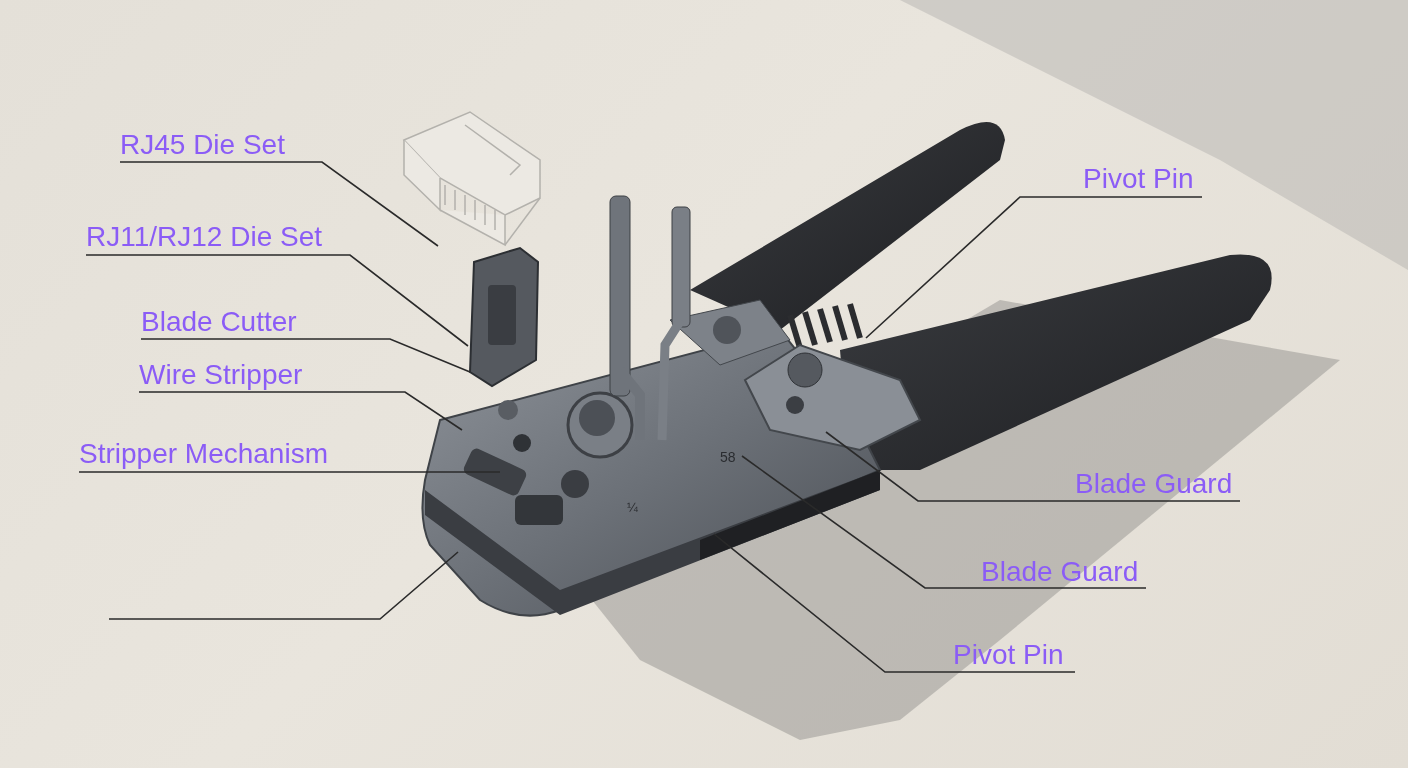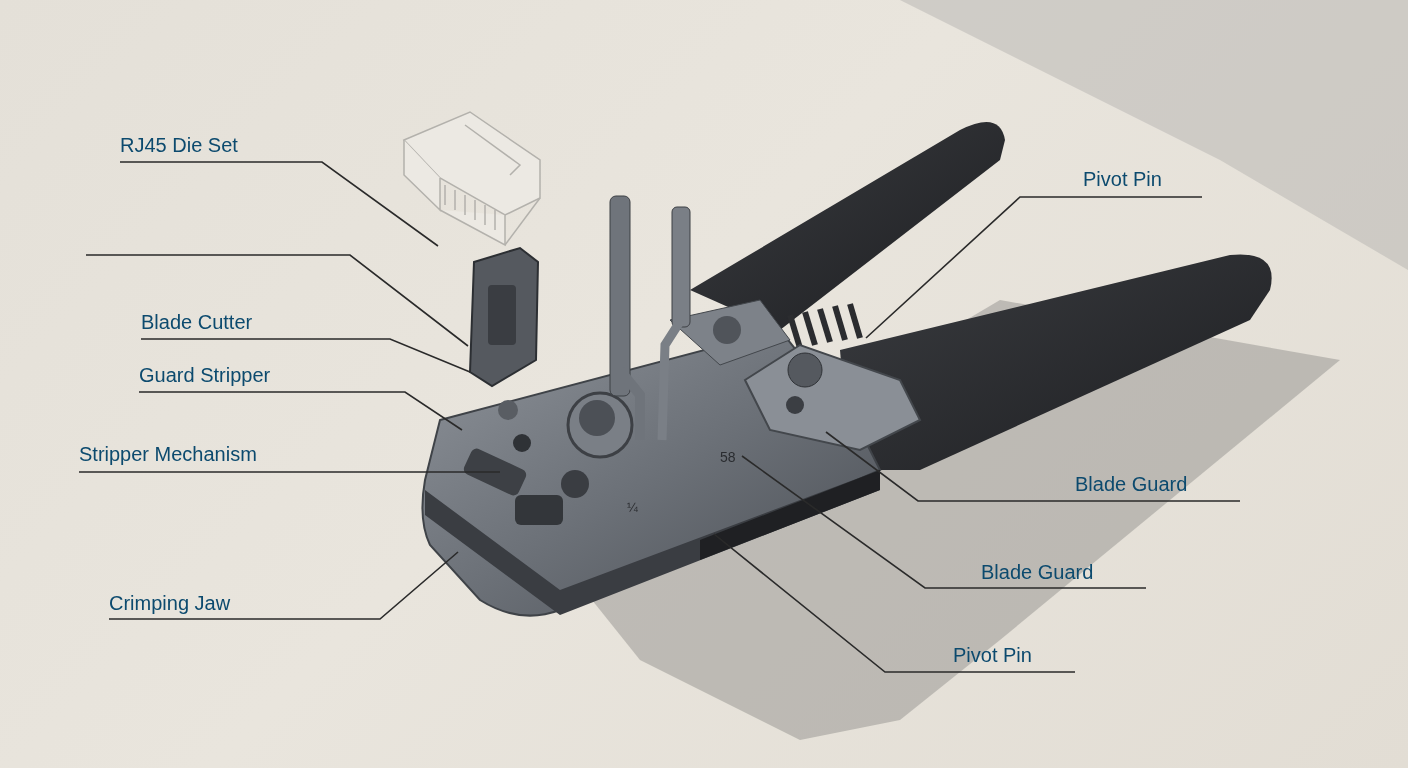--- a/index.html
+++ b/index.html
@@ -3,21 +3,21 @@
 <meta charset="utf-8">
 <style>
   html, body { margin:0; padding:0; }
   body {
     width:1408px; height:768px; overflow:hidden; position:relative;
     background: linear-gradient(135deg, #e4e0d8 0%, #e9e5dd 45%, #e2ddd4 100%);
     font-family: "Liberation Sans", sans-serif;
   }
   #scene { position:absolute; left:0; top:0; width:1408px; height:768px; }
   .label {
-    position:absolute; color:#0c4a6e; font-size:20px; line-height:30px;
+    position:absolute; color:#8b5cf6; font-size:28px; line-height:30px;
     white-space:nowrap; letter-spacing:0px;
   }
 </style>
 </head>
 <body>
 
 <div id="scene">
   <svg width="1408" height="768" viewBox="0 0 1408 768" style="position:absolute;left:0;top:0">
     <defs>
       <linearGradient id="metal" x1="0" y1="0" x2="1" y2="1">
@@ -104,21 +104,21 @@
         <polyline points="79,472 470,472 500,472" fill="none" stroke="#2a2a2a" stroke-width="1.6"></polyline>
         <polyline points="109,619 380,619 458,552" fill="none" stroke="#2a2a2a" stroke-width="1.6"></polyline>
         <polyline points="866,338 1020,197 1202,197" fill="none" stroke="#2a2a2a" stroke-width="1.6"></polyline>
         <polyline points="826,432 918,501 1240,501" fill="none" stroke="#2a2a2a" stroke-width="1.6"></polyline>
         <polyline points="742,456 925,588 1146,588" fill="none" stroke="#2a2a2a" stroke-width="1.6"></polyline>
         <polyline points="714,534 885,672 1075,672" fill="none" stroke="#2a2a2a" stroke-width="1.6"></polyline>
       </g>
   </svg>
 
   <div class="label" style="left:120px;top:130px">RJ45 Die Set</div>
+  <div class="label" style="left:86px;top:222px">RJ11/RJ12 Die Set</div>
   <div class="label" style="left:141px;top:307px">Blade Cutter</div>
-  <div class="label" style="left:139px;top:360px">Guard Stripper</div>
+  <div class="label" style="left:139px;top:360px">Wire Stripper</div>
   <div class="label" style="left:79px;top:439px">Stripper Mechanism</div>
-  <div class="label" style="left:109px;top:588px">Crimping Jaw</div>
   <div class="label" style="left:1083px;top:164px">Pivot Pin</div>
   <div class="label" style="left:1075px;top:469px">Blade Guard</div>
   <div class="label" style="left:981px;top:557px">Blade Guard</div>
   <div class="label" style="left:953px;top:640px">Pivot Pin</div>
 </div>
 
 </body></html>

